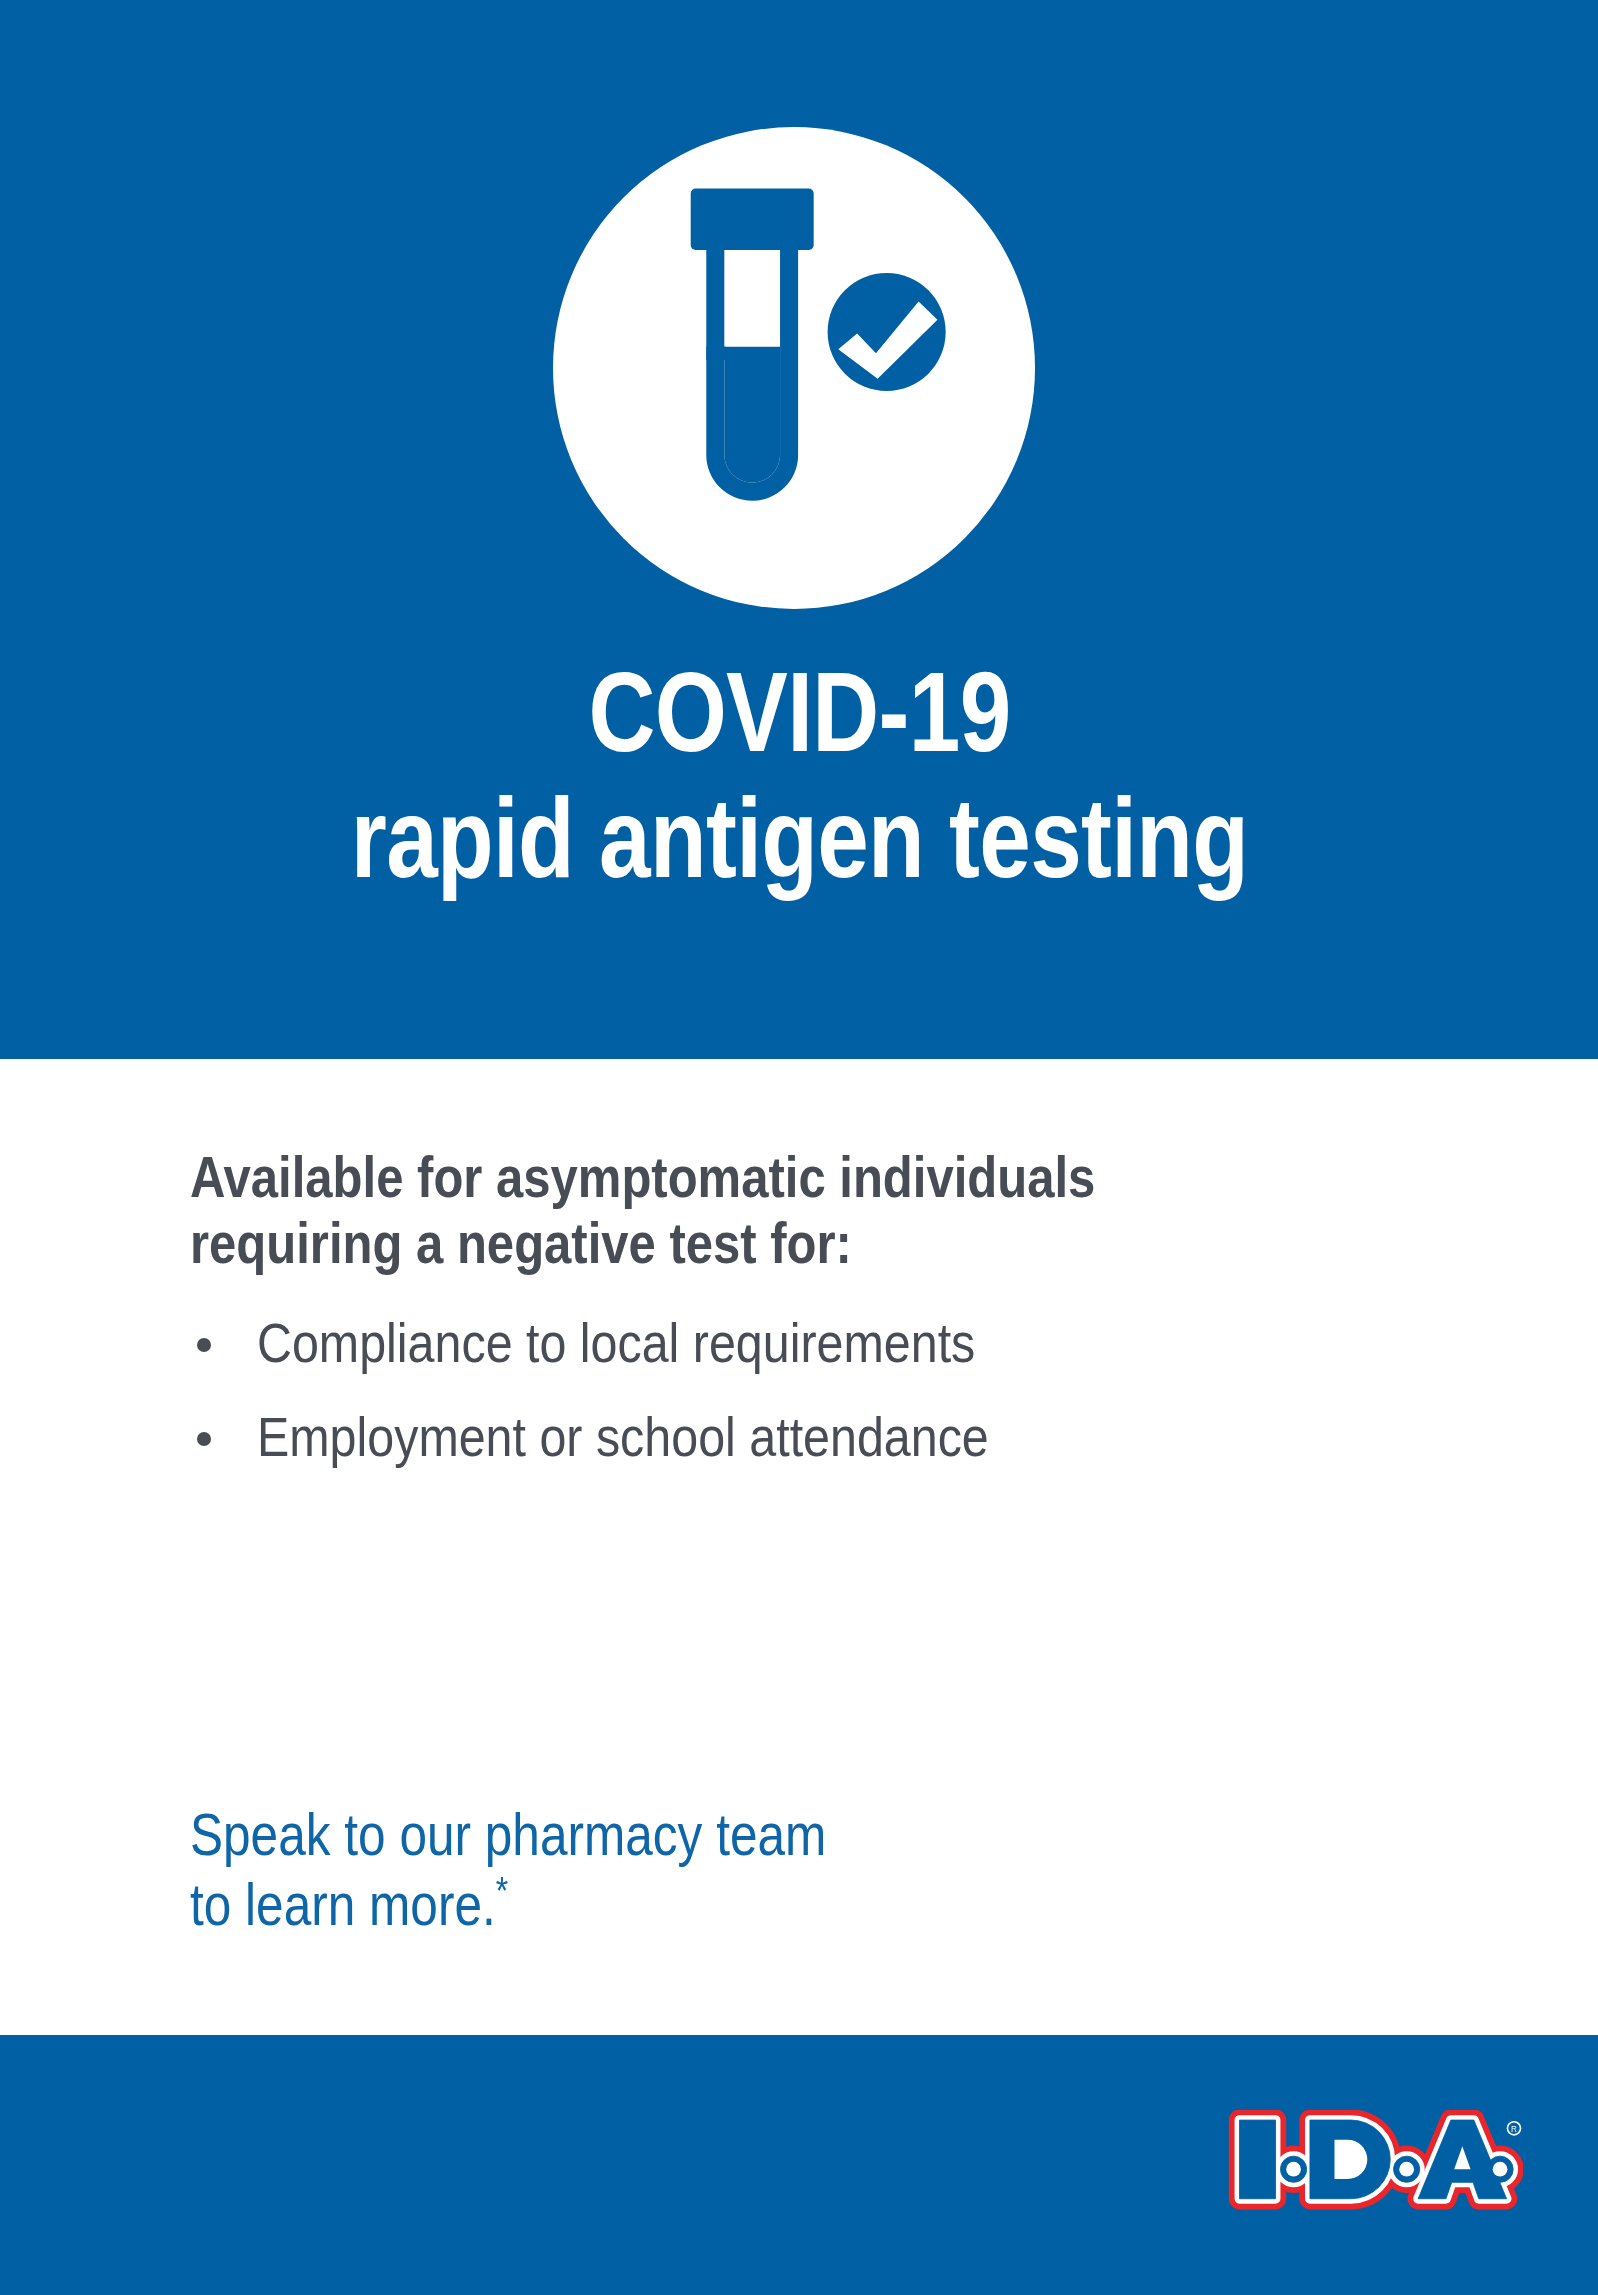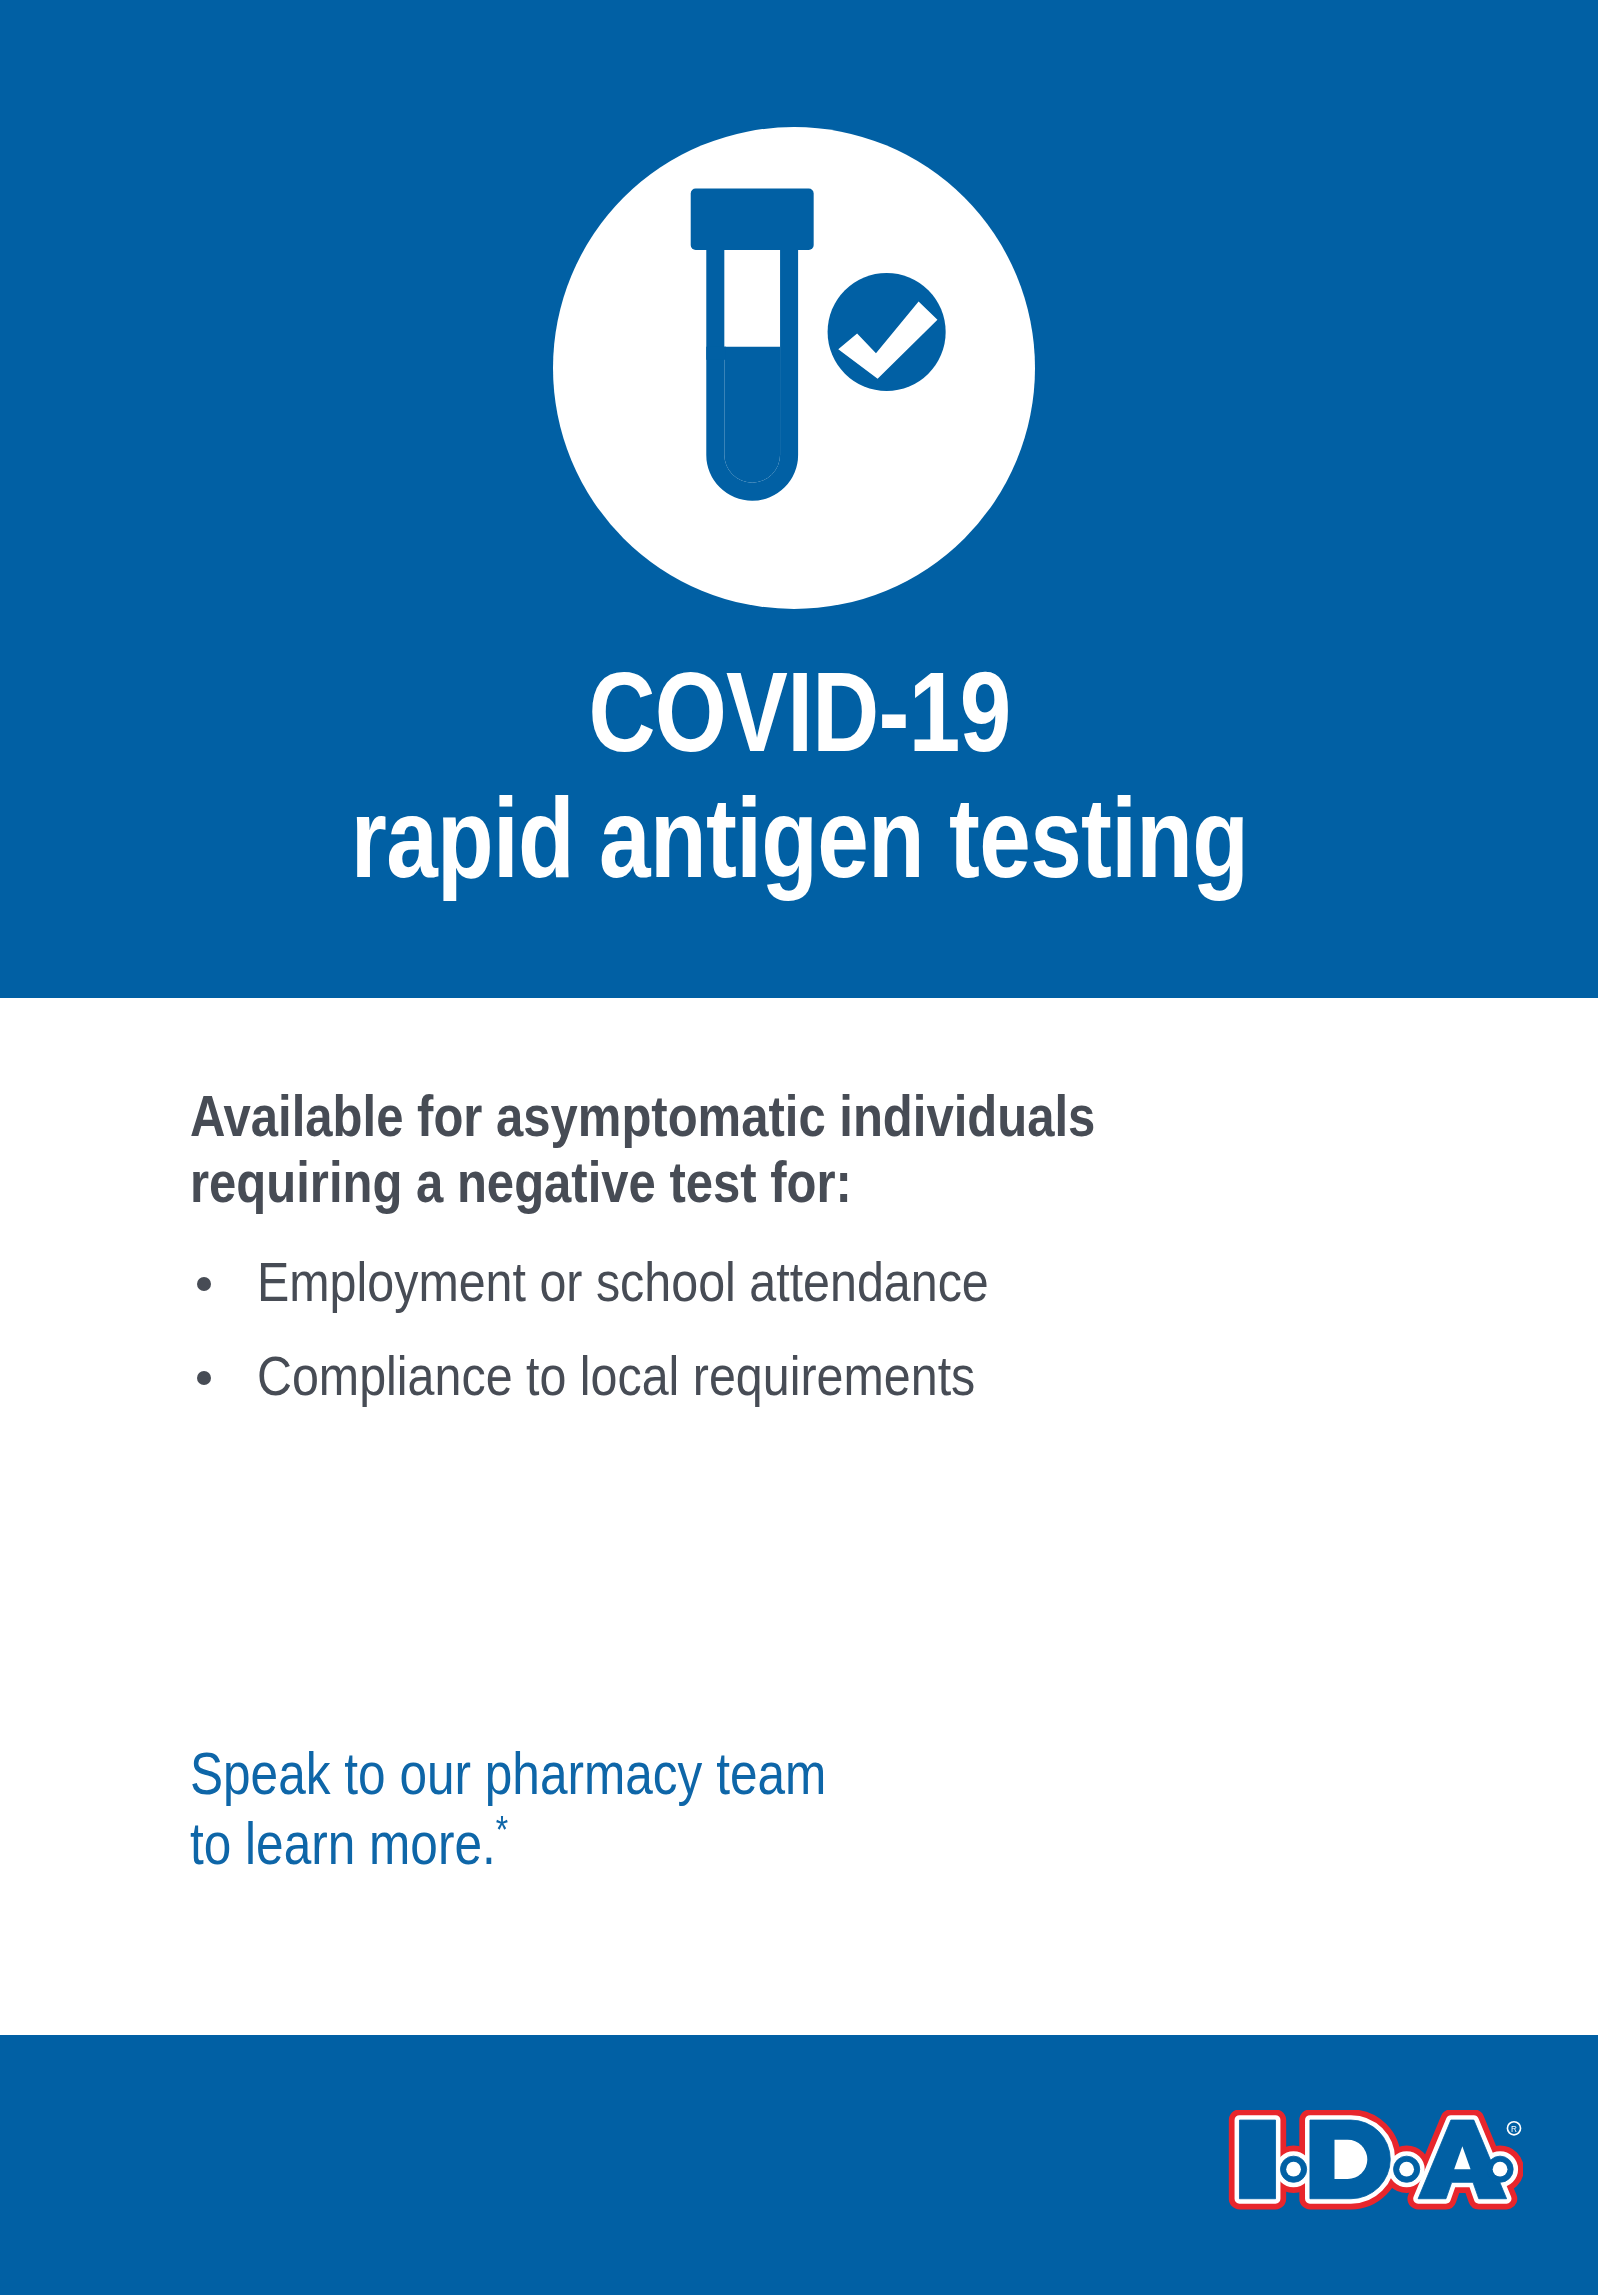--- a/index.html
+++ b/index.html
@@ -64,21 +64,21 @@
     margin-top: 13px;
     transform: scaleX(0.82);
     transform-origin: center center;
     white-space: nowrap;
   }
 
   
   .body-section {
     position: absolute;
     left: 0;
-    top: 998px;
+    top: 1059px;
     width: 1599px;
     height: 976px;
     background: #ffffff;
   }
 
   .body-heading {
     position: absolute;
     left: 190px;
     top: 86px;
     width: 1312px;
@@ -233,25 +233,25 @@
   <div class="body-section">
 
     <div class="body-heading">
       <span class="hl">Available for asymptomatic individuals</span>
       <span class="hl">requiring a negative test for:</span>
     </div>
 
     <ul class="bullet-list">
       <li>
         <span class="bullet-dot"></span>
-        <span class="bullet-text">Employment or school attendance</span>
+        <span class="bullet-text">Compliance to local requirements</span>
       </li>
       <li>
         <span class="bullet-dot"></span>
-        <span class="bullet-text">Compliance to local requirements</span>
+        <span class="bullet-text">Employment or school attendance</span>
       </li>
     </ul>
 
     <div class="cta-block">
       <span class="cl">Speak to our pharmacy team</span>
       <span class="cl"><span>to learn more.</span><span class="cta-asterisk">*</span></span>
     </div>
 
   </div>
 

